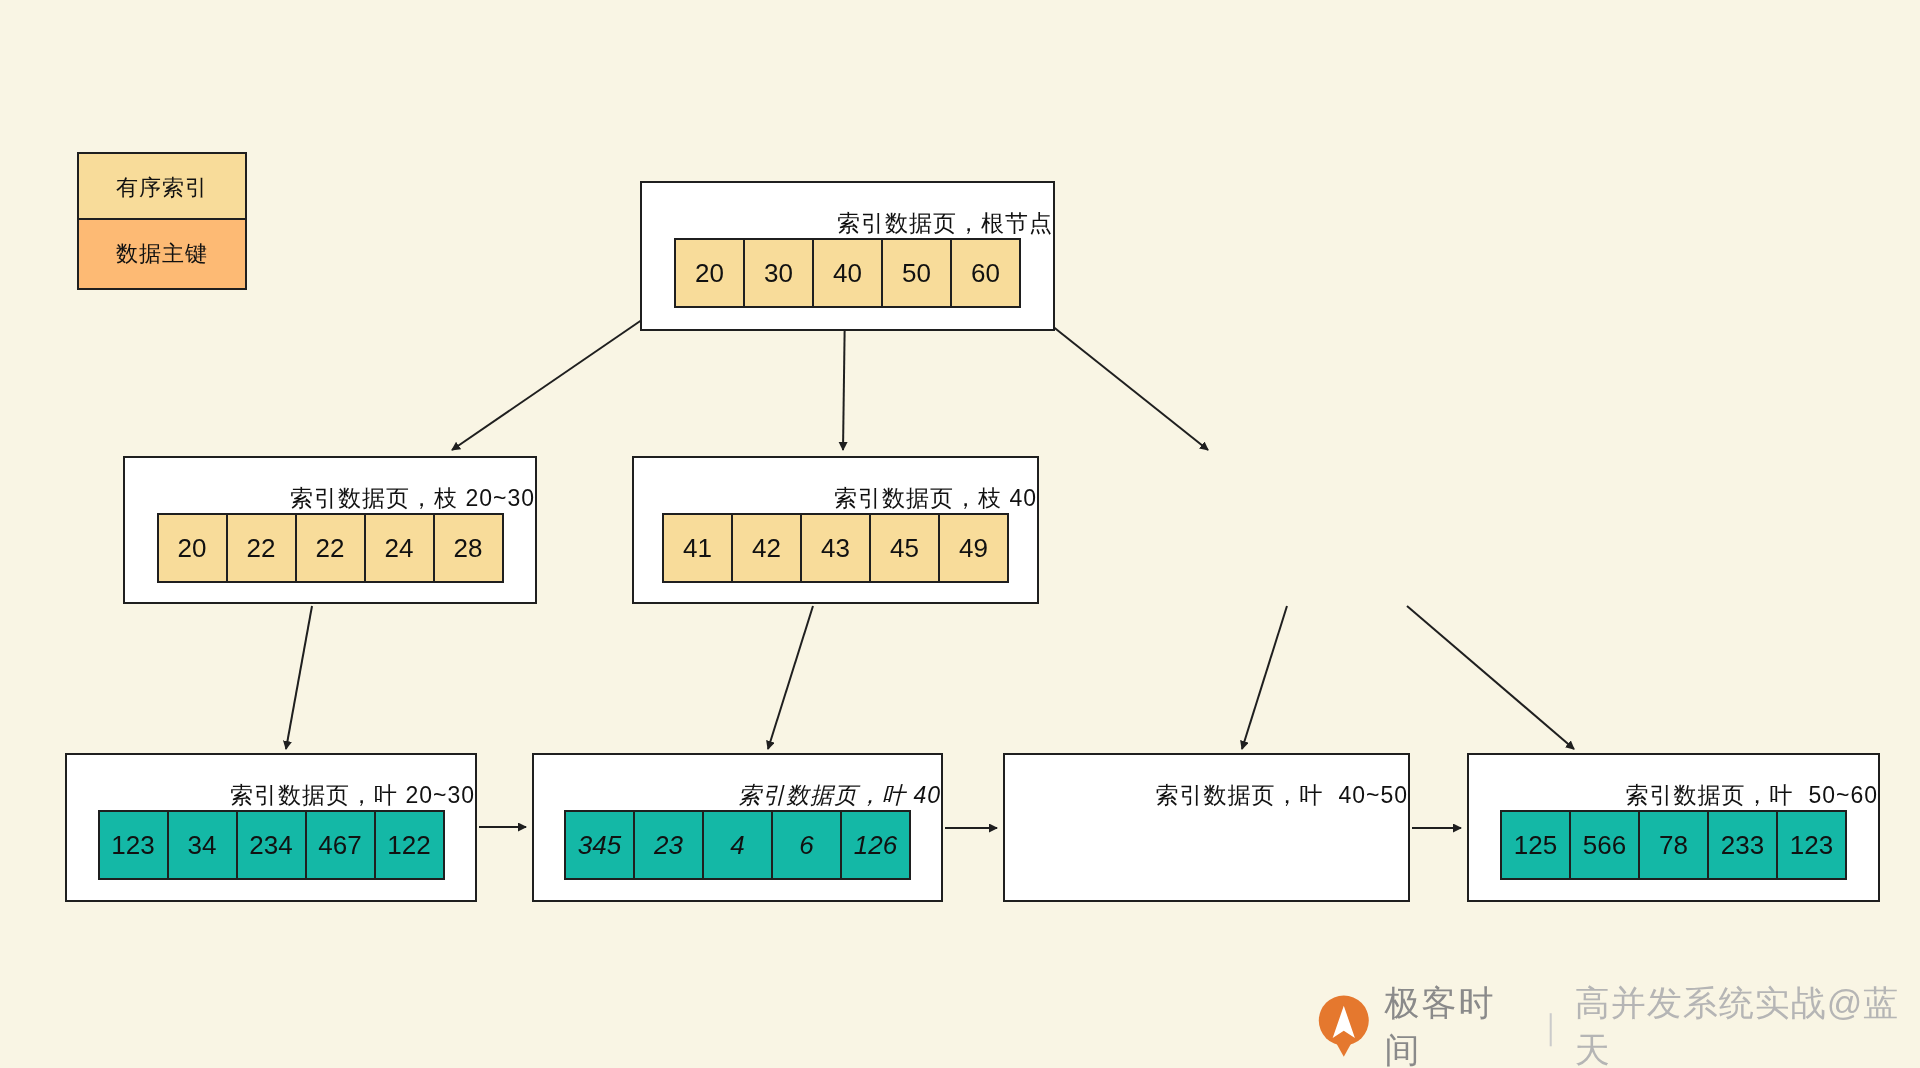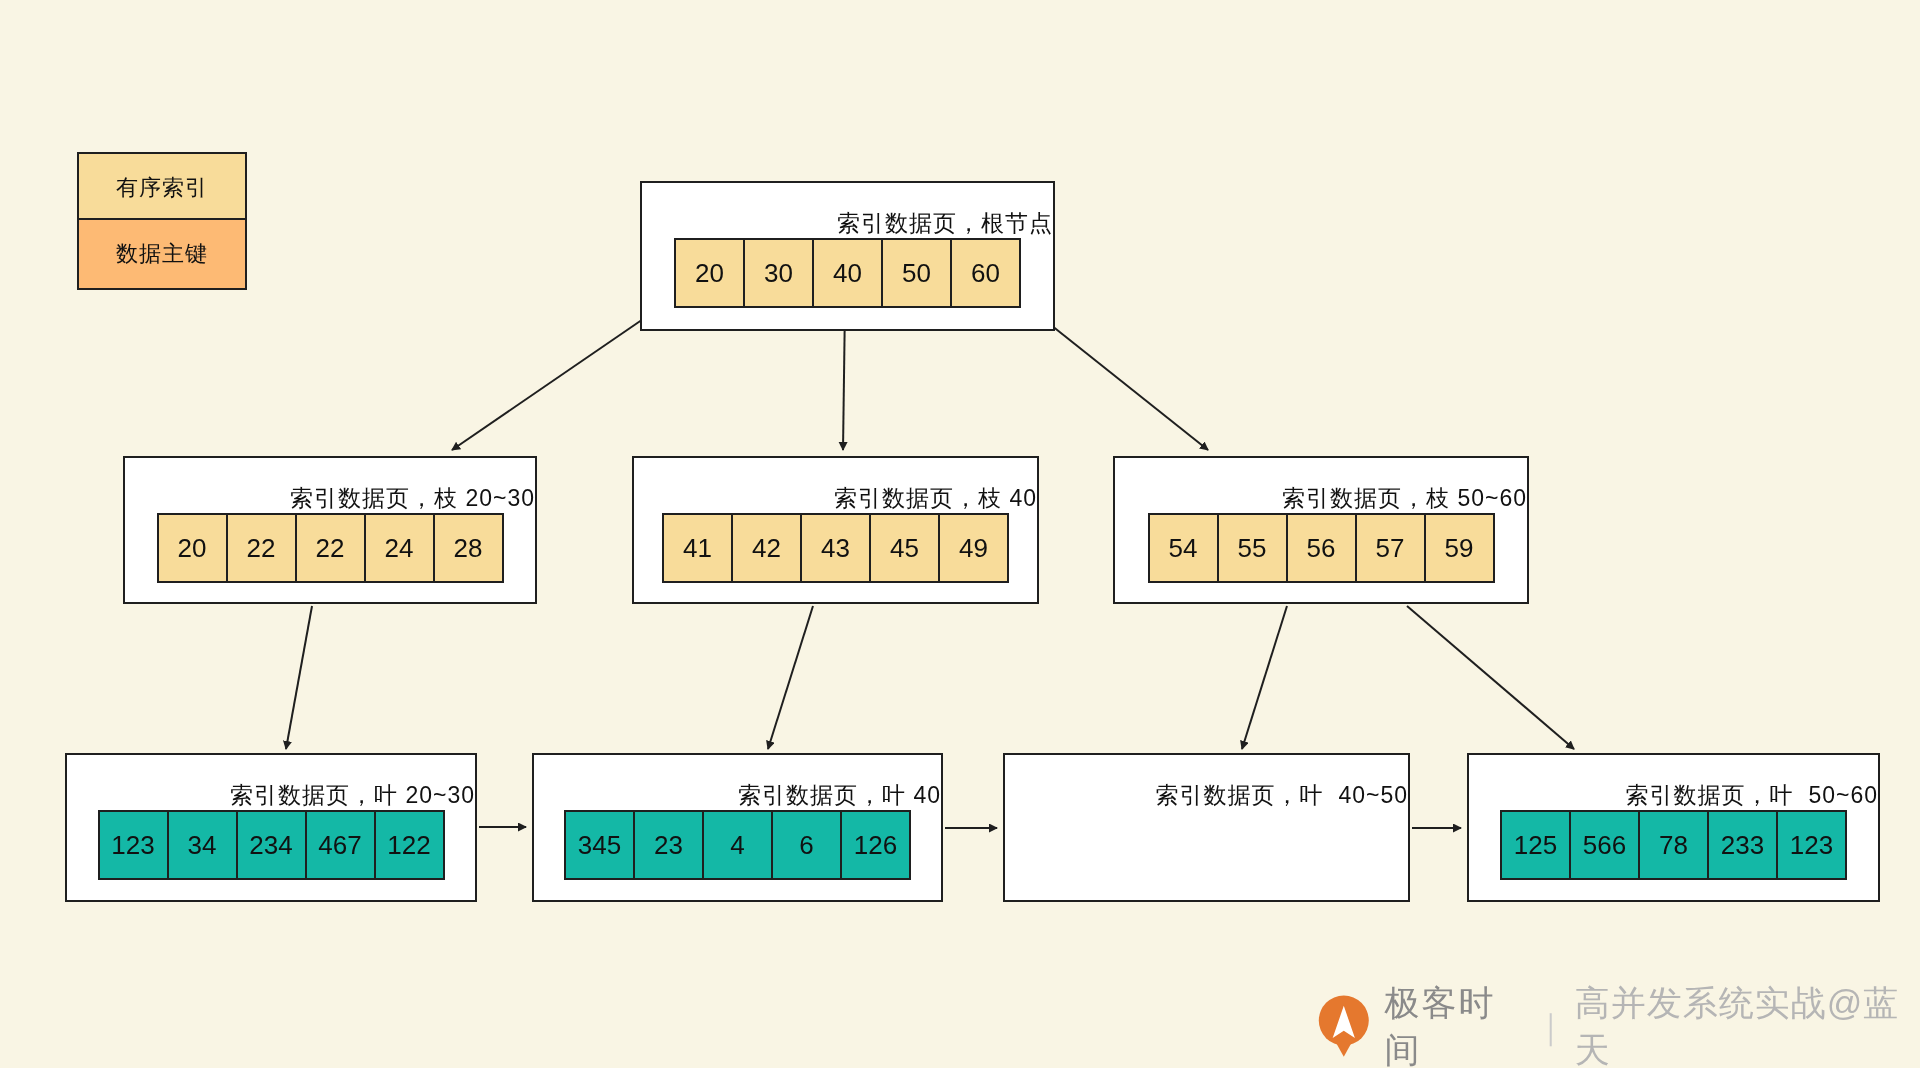--- a/index.html
+++ b/index.html
@@ -41,21 +41,21 @@
   }
   .cell + .cell { margin-left:-2px; }
   .cell.index { background:#f8dc9a;text-align:right; }
   .cell.pk    { background:#14b8a6; }
 
   #node-root { left:640px;  top:181px; width:415px; height:150px; }
   #node-b1   { left:123px;  top:456px; width:414px; height:148px; }
   #node-b2   { left:632px;  top:456px; width:407px; height:148px; }
   #node-b3   { left:1113px; top:456px; width:416px; height:148px; }
   #node-l1   { left:65px;   top:753px; width:412px; height:149px; }
-  #node-l2   { left:532px;  top:753px; width:411px; height:149px; }
+  #node-l2   { left:532px;  top:753px; width:411px; height:149px;font-style:italic; }
   #node-l3   { left:1003px; top:753px; width:407px; height:149px; }
   #node-l4   { left:1467px; top:753px; width:413px; height:149px; }
 
   #arrows { position:absolute; left:0; top:0; width:1920px; height:1068px; pointer-events:none; }
   #arrows line { stroke:#1f1f1f; stroke-width:2; }
 
   .footer {
     position:absolute; left:1316px; top:992px; height:70px;
     display:flex; align-items:center;
   }
@@ -115,30 +115,20 @@
     <div class="node-title">索引数据页，枝 40</div>
     <div class="cells">
       <div class="cell index">41</div>
       <div class="cell index">42</div>
       <div class="cell index">43</div>
       <div class="cell index">45</div>
       <div class="cell index">49</div>
     </div>
   </div>
 
-  <div class="node" id="node-b3">
-    <div class="node-title">索引数据页，枝 50~60</div>
-    <div class="cells">
-      <div class="cell index">54</div>
-      <div class="cell index">55</div>
-      <div class="cell index">56</div>
-      <div class="cell index">57</div>
-      <div class="cell index">59</div>
-    </div>
-  </div>
 
   <div class="node" id="node-l1">
     <div class="node-title">索引数据页，叶 20~30</div>
     <div class="cells">
       <div class="cell pk">123</div>
       <div class="cell pk">34</div>
       <div class="cell pk">234</div>
       <div class="cell pk">467</div>
       <div class="cell pk">122</div>
     </div>

